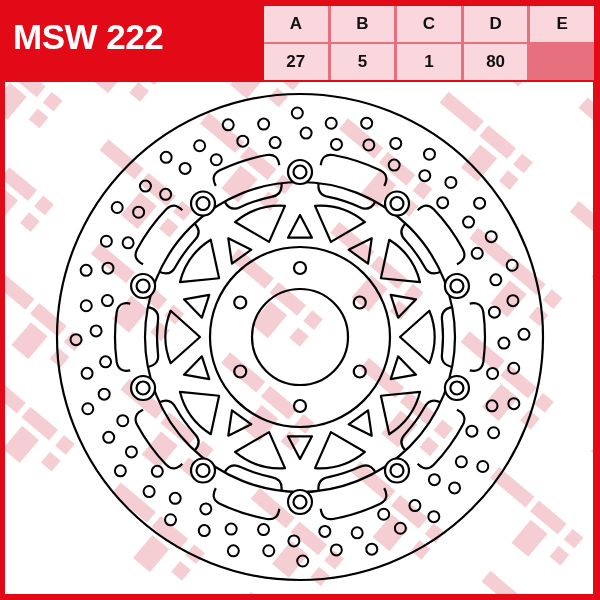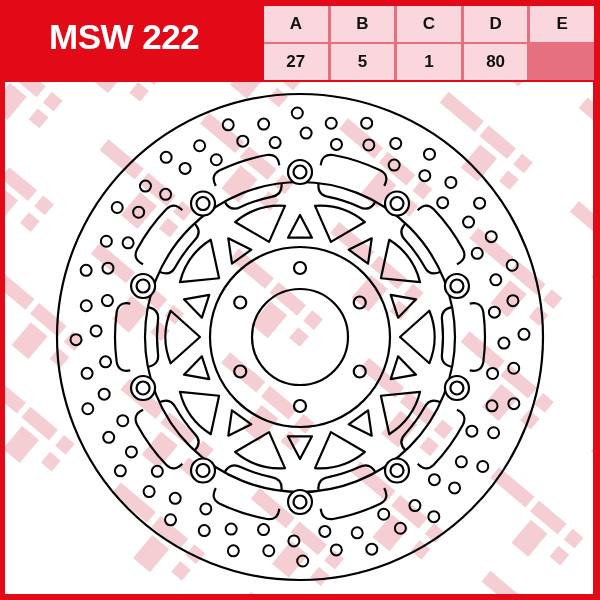--- a/index.html
+++ b/index.html
@@ -1,18 +1,18 @@
 <!DOCTYPE html>
 <html><head>
 <meta charset="utf-8">
 <style>
   html, body { margin: 0; padding: 0; }
   body { width: 600px; height: 600px; overflow: hidden; font-family: "Liberation Sans", sans-serif; }
   #frame { position: relative; width: 600px; height: 600px; background: #e30a17; }
-  #title { position: absolute; left: 13px; top: 17px; color: #ffffff; font-weight: bold; font-size: 35px; letter-spacing: -0.5px; font-family: "Liberation Sans", sans-serif; margin-left: 36px; }
+  #title { position: absolute; left: 13px; top: 17px; color: #ffffff; font-weight: bold; font-size: 35px; letter-spacing: -0.5px; font-family: "Liberation Sans", sans-serif; }
   #spec-table { position: absolute; left: 264px; top: 6px; width: 330px; height: 74px; display: grid; grid-template-columns: repeat(5, 1fr); grid-template-rows: 36px 36px; column-gap: 3px; row-gap: 2px; background: #e7707f; }
   #spec-table .cell { background: #fad7dd; display: flex; align-items: center; justify-content: center; font-weight: bold; font-size: 17px; color: #111; }
   #panel { position: absolute; left: 5px; top: 82px; width: 588px; height: 512px; background: #ffffff; overflow: hidden; }
   #disc-svg { position: absolute; left: -5px; top: -82px; width: 600px; height: 600px; }
 </style>
 </head>
 <body>
 
 <div id="frame">
   <div id="title">MSW 222</div>

